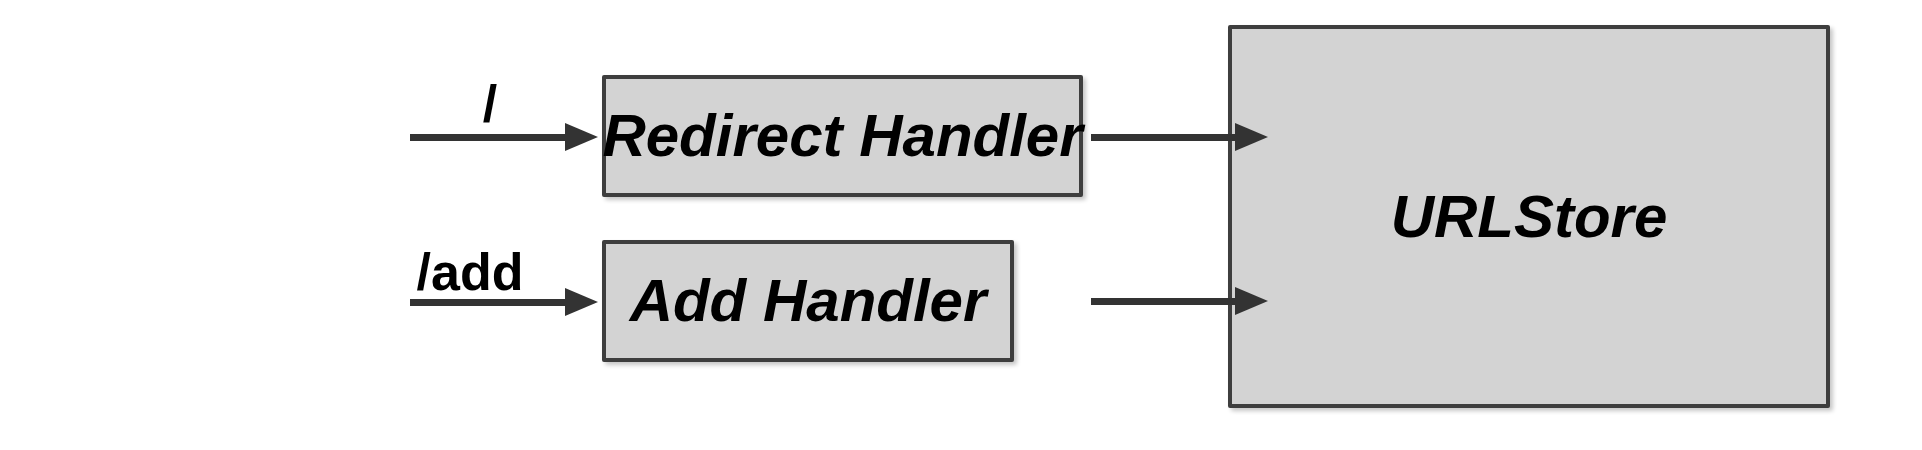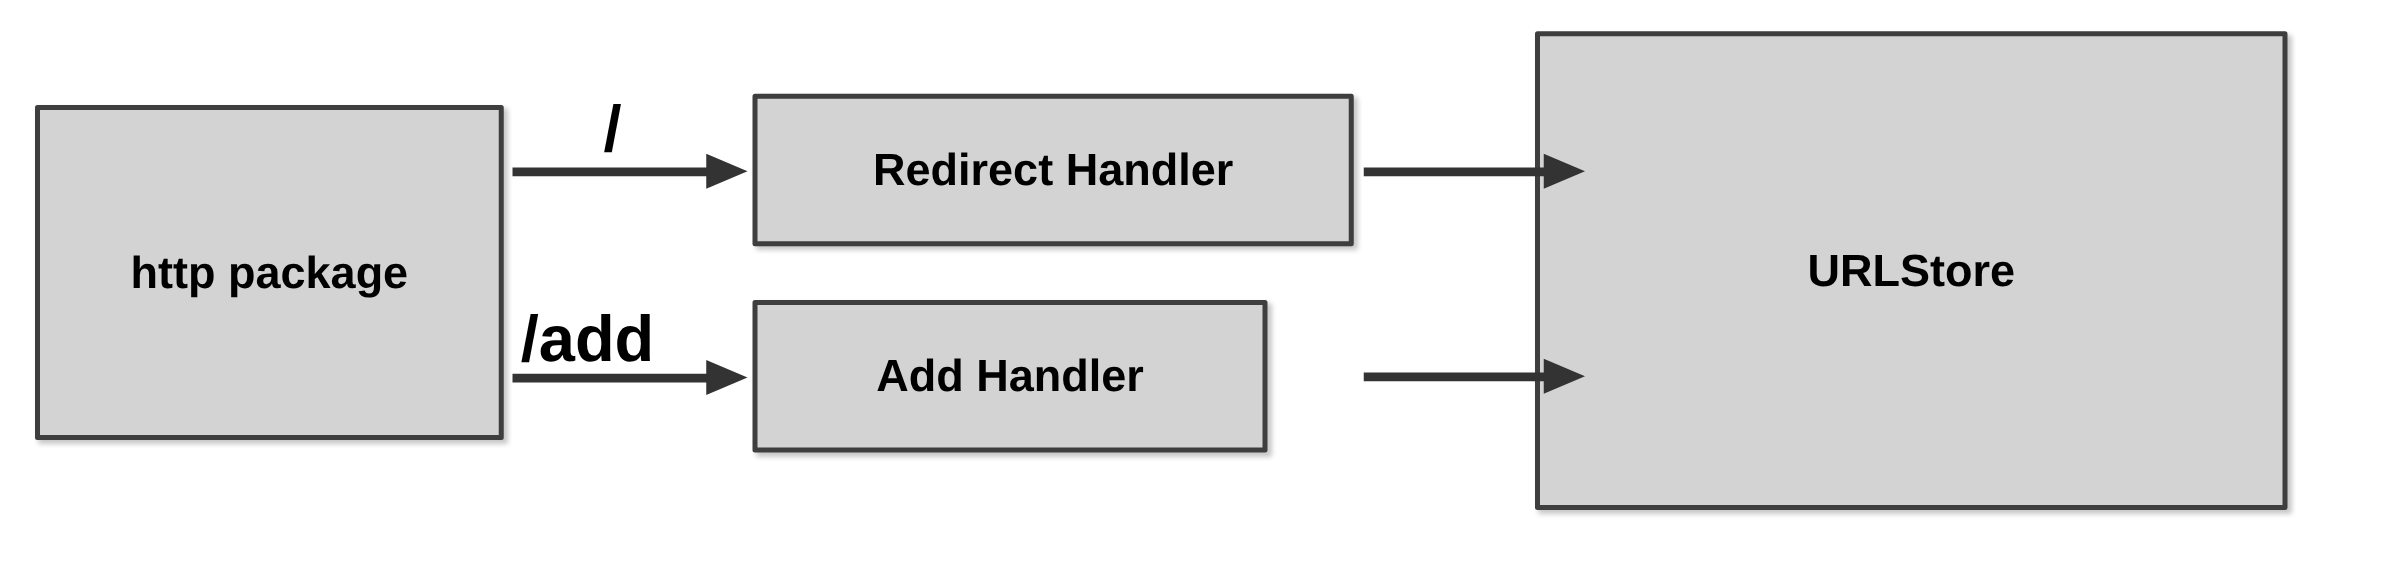--- a/index.html
+++ b/index.html
@@ -20,25 +20,26 @@
     box-sizing: border-box;
     background: var(--node-fill, #d3d3d3);
     border: 4px solid var(--node-border, #3e3e3e);
     border-radius: 2px;
     box-shadow: 3px 3px 4px rgba(0,0,0,0.22);
     display: flex;
     align-items: center;
     justify-content: center;
   }
   .node-label {
-    font-size: 36px;
+    font-size: 60px;
     font-weight: bold;
     line-height: 1;
     color: var(--label-text, #000000);
     white-space: nowrap;
+    font-style: italic;
   }
   .node-http     { left: 28px;   top: 84px;  width: 375px; height: 268px; }
   .node-redirect { left: 602px;  top: 75px;  width: 481px; height: 122px; }
   .node-add      { left: 602px;  top: 240px; width: 412px; height: 122px; }
   .node-urlstore { left: 1228px; top: 25px;  width: 602px; height: 383px; justify-content: center; }
 
   .edge {
     position: absolute;
     height: 28px;
     display: flex;
@@ -74,23 +75,20 @@
   .label-slash { left: 400px;  top: 78px;  width: 180px; }
   .label-add   { left: 380px;  top: 246px; width: 180px; }
   .label-get   { left: 1091px; top: 80px;  width: 177px; }
   .label-put   { left: 1091px; top: 248px; width: 177px; }
 </style>
 </head>
 <body>
 
 <div class="canvas">
 
-  <div class="node node-http">
-    <span class="node-label">http package</span>
-  </div>
 
   <div class="node node-redirect">
     <span class="node-label">Redirect Handler</span>
   </div>
 
   <div class="node node-add">
     <span class="node-label">Add Handler</span>
   </div>
 
   <div class="node node-urlstore">

